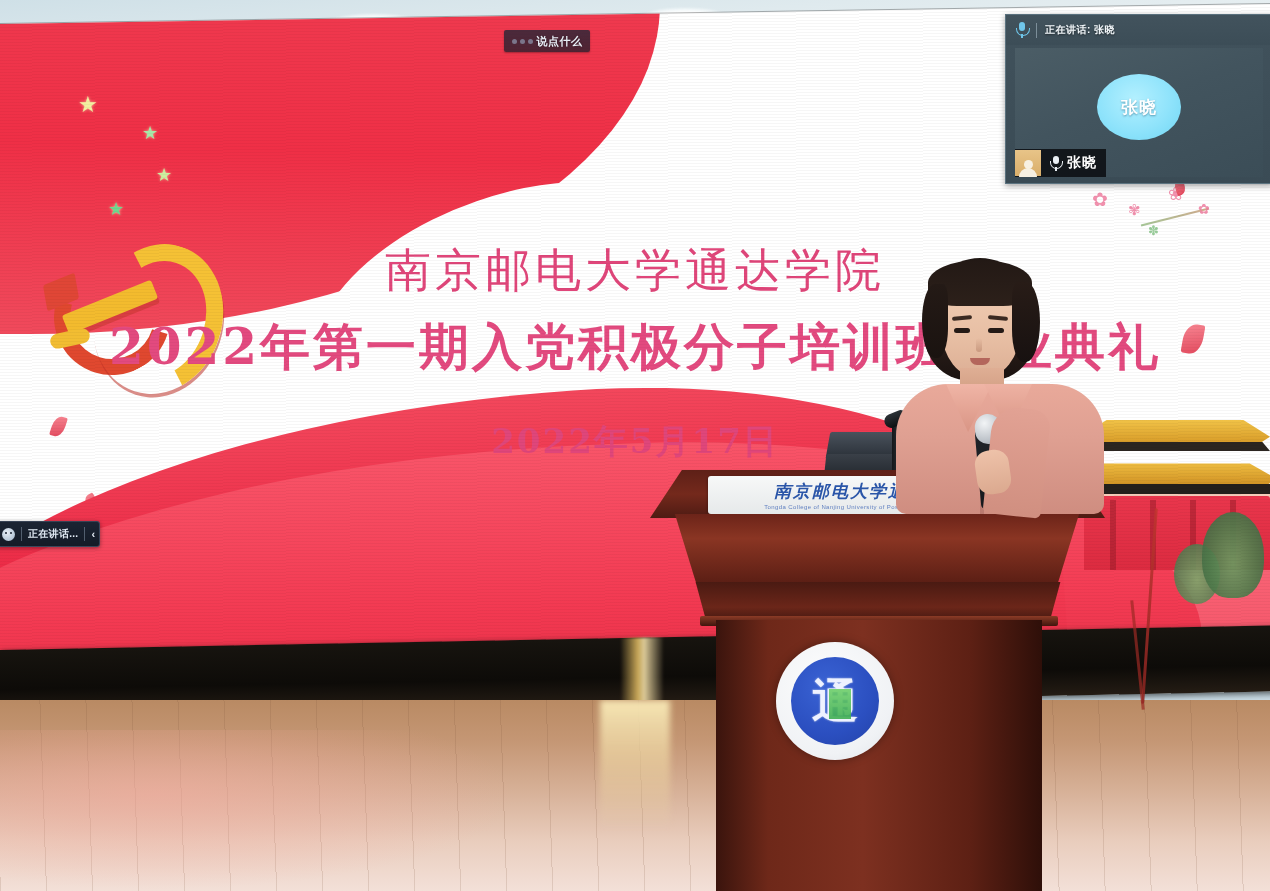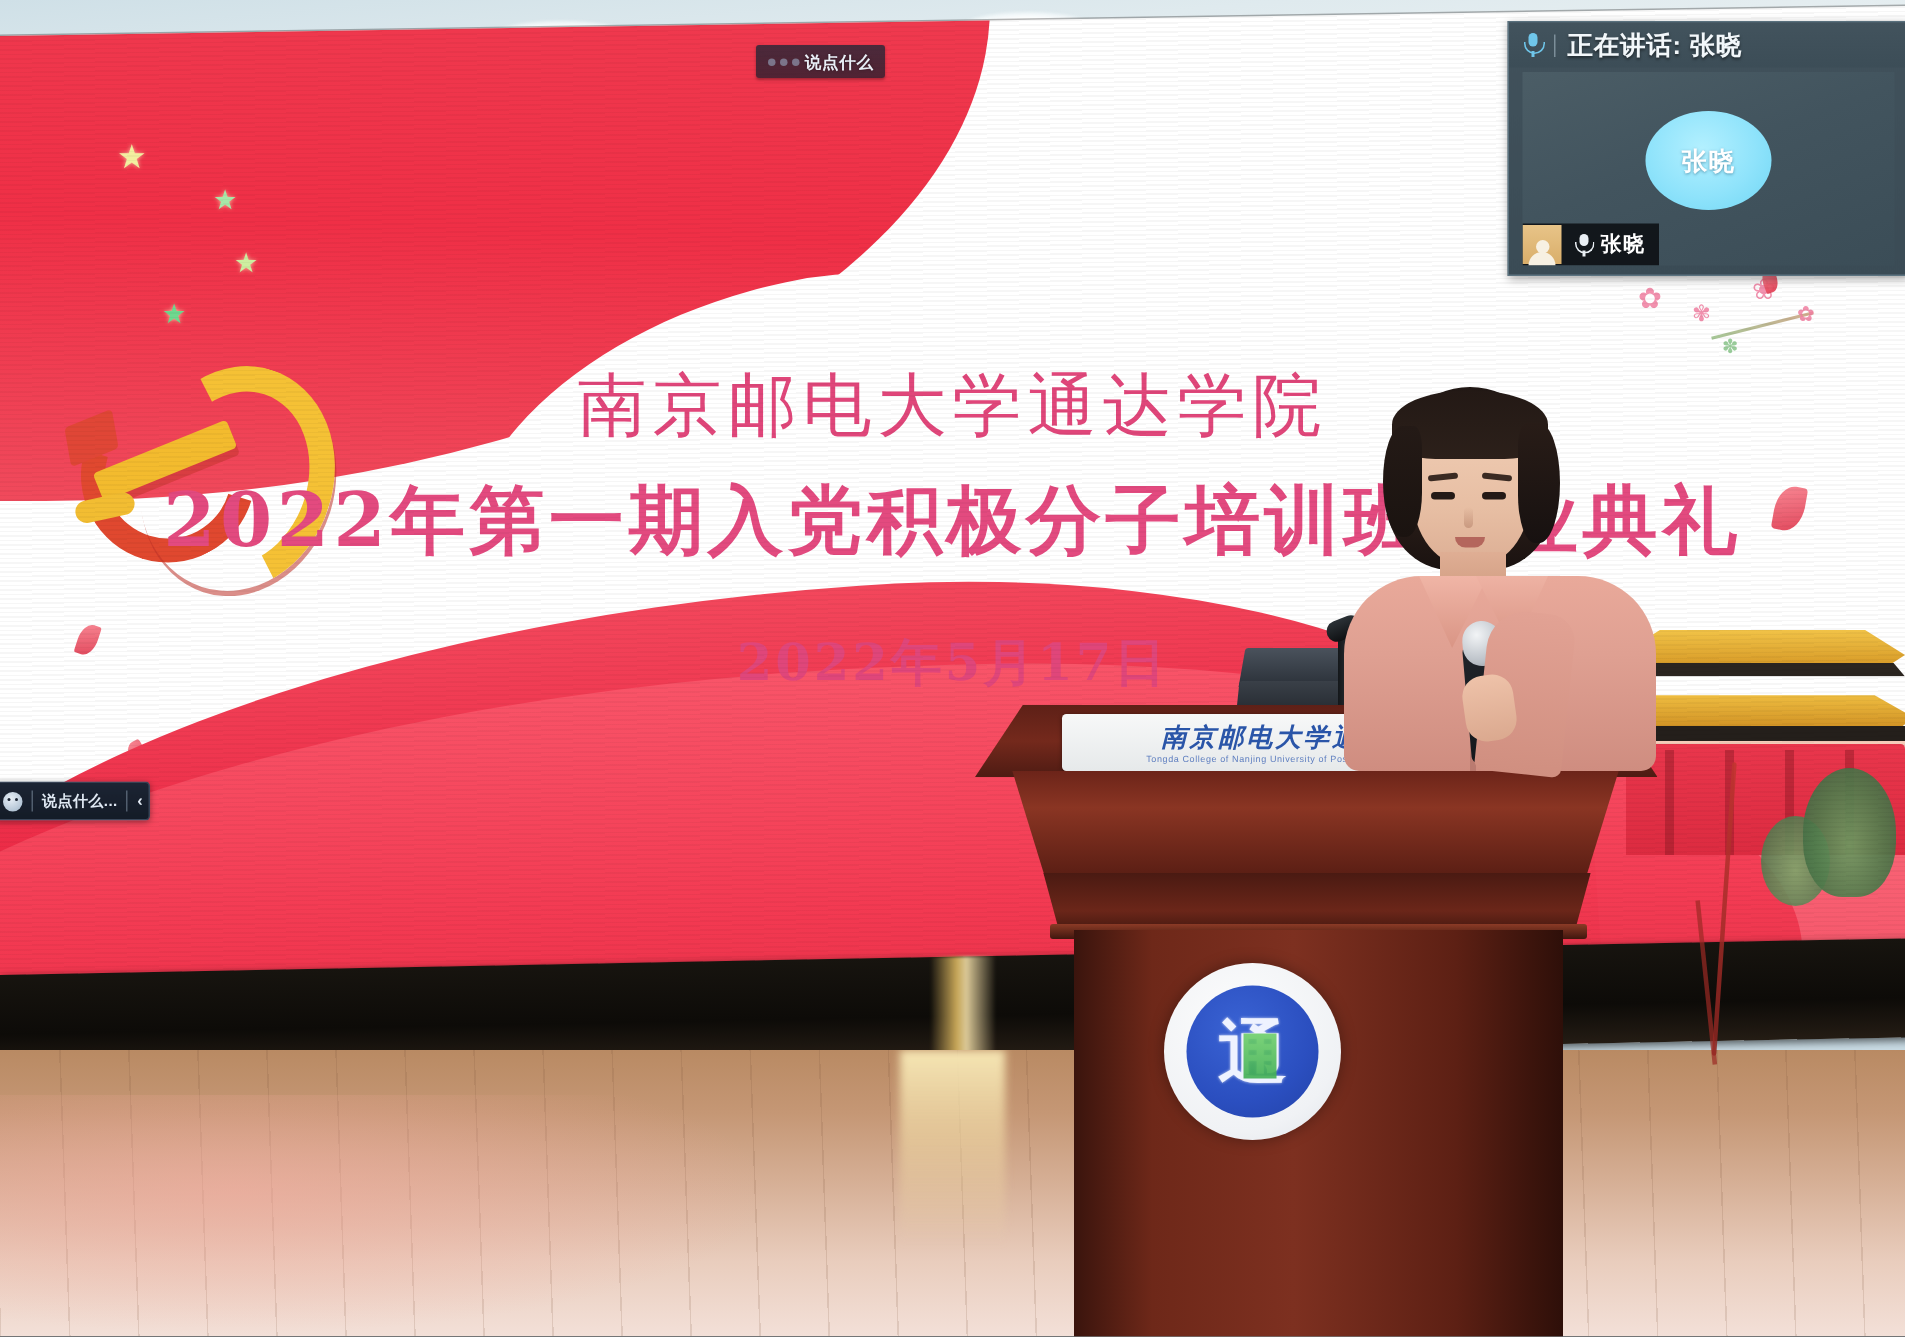--- a/index.html
+++ b/index.html
@@ -405,21 +405,21 @@
     position:absolute;left:0;top:0;width:100%;height:30px;
     display:flex;align-items:center;gap:8px;padding-left:9px;box-sizing:border-box;
     background:linear-gradient(180deg,#42535d,#3c4d57);
   }
   .tm-mic-icon{width:13px;height:16px;position:relative;flex:0 0 auto;}
   .tm-mic-icon .cap{position:absolute;left:3.5px;top:0;width:6px;height:9px;border-radius:3px;background:#6fc6ea;}
   .tm-mic-icon .arc{position:absolute;left:0.5px;top:6px;width:12px;height:7px;border:1.6px solid #6fc6ea;border-top:none;border-radius:0 0 9px 9px;}
   .tm-mic-icon .stem{position:absolute;left:5.5px;top:12px;width:2px;height:4px;background:#6fc6ea;}
   .tm-divider{width:1px;height:15px;background:rgba(200,220,230,.45);}
   .tm-speaking{
-    font-size:17px;font-weight:700;color:#f2f7fa;letter-spacing:.5px;
+    font-size:10px;font-weight:700;color:#f2f7fa;letter-spacing:.5px;
     text-shadow:0 1px 2px rgba(0,0,0,.5);white-space:nowrap;text-align:right;
   }
   .tm-tile{
     position:absolute;left:9px;top:33px;right:9px;bottom:6px;
     background:linear-gradient(160deg,#4b5d66 0%,#42545e 45%,#3b4d57 100%);
     overflow:hidden;
   }
   .tm-avatar{
     position:absolute;left:50%;top:46%;transform:translate(-50%,-50%);
     width:84px;height:66px;border-radius:50%;
@@ -647,18 +647,18 @@
             <span class="stem"></span>
         </span>
         <span class="tm-name">张晓</span>
       </div>
     </div>
   </div>
 
   <div class="tm-chatbar">
     <span class="tm-emoji"></span>
     <span class="tm-vdiv"></span>
-    <span class="tm-chat-placeholder">说点什么...</span>
+    <span class="tm-chat-placeholder">正在讲话...</span>
     <span class="tm-vdiv"></span>
     <span class="tm-collapse">‹</span>
   </div>
 
 </div>
 
 </body></html>

